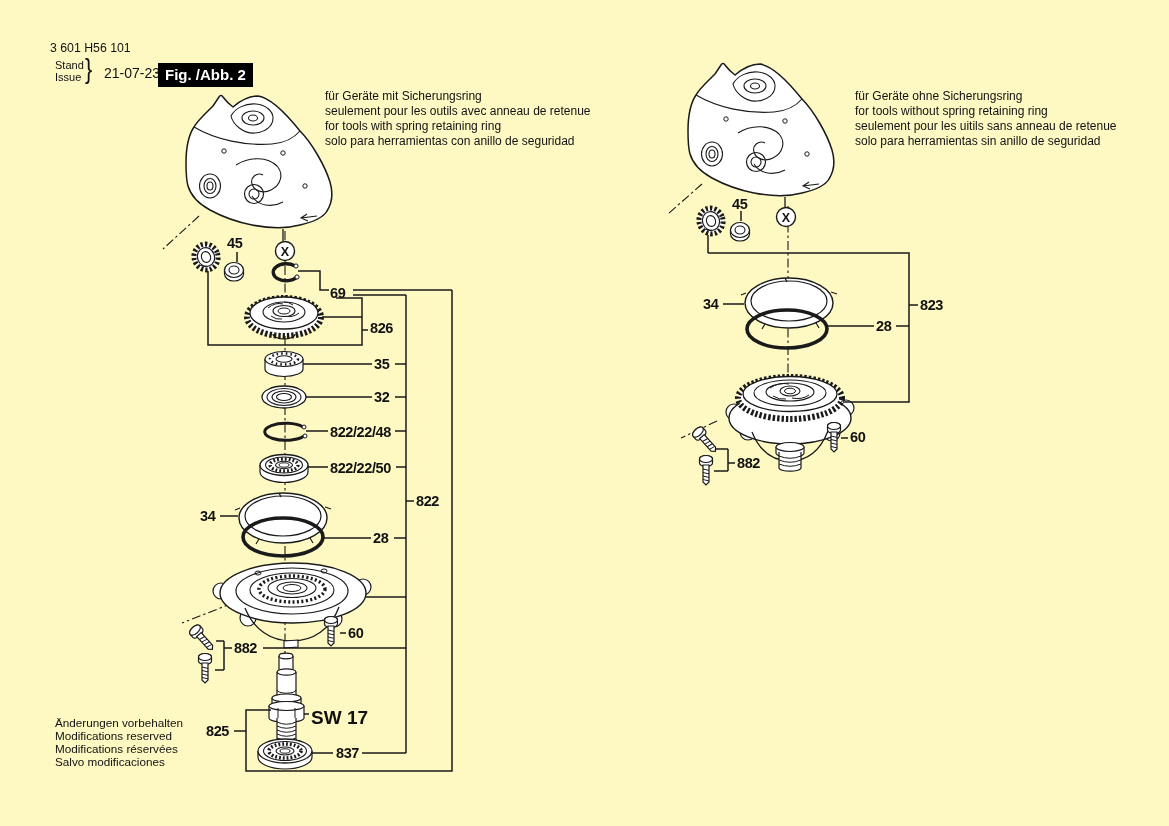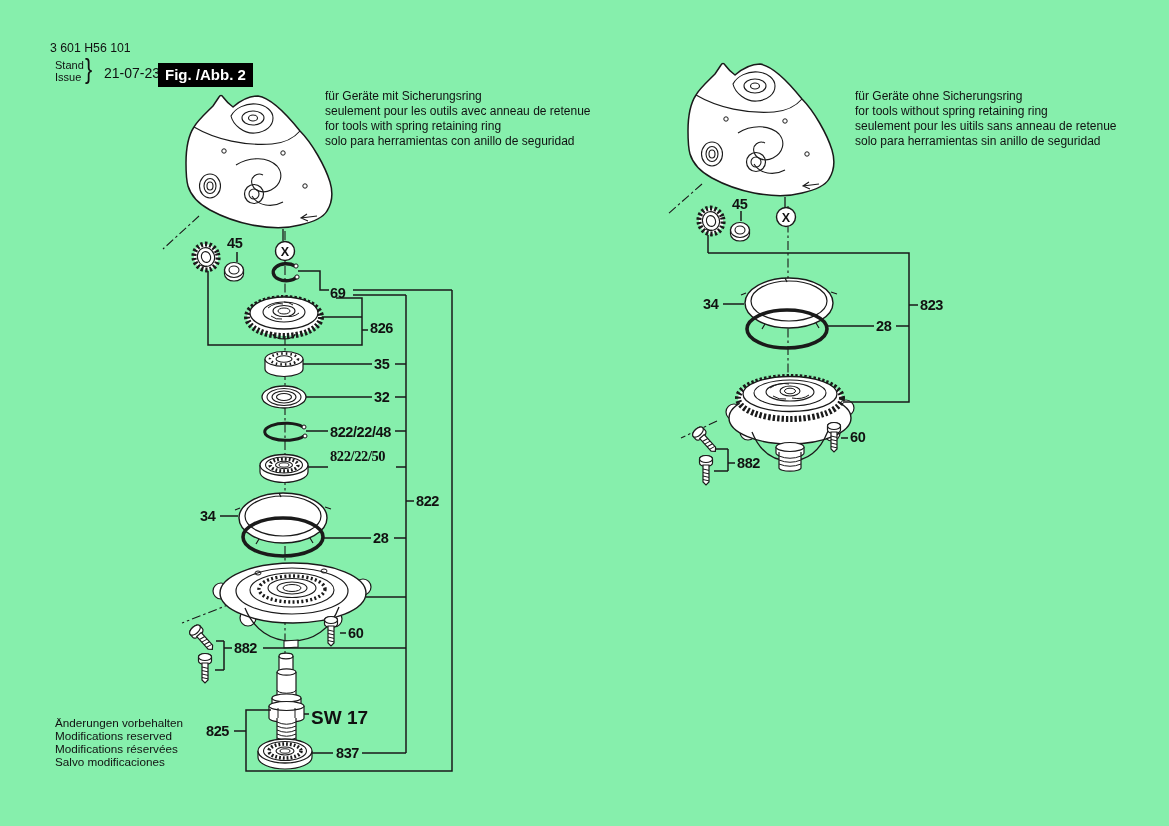--- a/index.html
+++ b/index.html
@@ -1,16 +1,16 @@
 <!DOCTYPE html>
 <html><head>
 <meta charset="utf-8">
 <style>
   html,body{margin:0;padding:0;background:#fff;}
-  .canvas{position:relative;width:1169px;height:826px;background:#86efac;overflow:hidden;
+  .canvas{position:relative;width:1169px;height:826px;background:#fef9c3;overflow:hidden;
           font-family:"Liberation Sans",sans-serif;color:#111;}
   svg{position:absolute;left:0;top:0;}
   .lbl{position:absolute;font-weight:bold;font-size:14.5px;letter-spacing:-0.4px;white-space:nowrap;line-height:1;}
   .lbl-reg{position:absolute;font-weight:bold;font-size:19px;white-space:nowrap;line-height:1;}
   .xmark{position:absolute;width:14px;text-align:center;font-weight:bold;font-size:12.5px;line-height:1;}
   .cap{position:absolute;font-size:12px;line-height:15px;white-space:nowrap;}
   .foot{position:absolute;font-size:11.7px;line-height:12.9px;white-space:nowrap;}
   .hdr-pn{position:absolute;left:50px;top:41px;font-size:12.3px;}
   .hdr-stand{position:absolute;left:55px;top:60px;font-size:11px;line-height:1;}
   .hdr-issue{position:absolute;left:55px;top:72px;font-size:11px;line-height:1;}
@@ -263,21 +263,21 @@
     <div>solo para herramientas sin anillo de seguridad</div>
   </div>
 
   <div class="lbl" style="left:227px;top:236px;">45</div>
   <div class="xmark" style="left:278px;top:246px;">X</div>
   <div class="lbl" style="left:330px;top:286px;">69</div>
   <div class="lbl" style="left:370px;top:321px;">826</div>
   <div class="lbl" style="left:374px;top:357px;">35</div>
   <div class="lbl" style="left:374px;top:390px;">32</div>
   <div class="lbl" style="left:330px;top:425px;">822/22/48</div>
-  <div class="lbl" style="left:330px;top:449px;font-family:Liberation Serif, serif;">822/22/50</div>
+  <div class="lbl" style="left:330px;top:461px;">822/22/50</div>
   <div class="lbl" style="left:200px;top:509px;">34</div>
   <div class="lbl" style="left:373px;top:531px;">28</div>
   <div class="lbl" style="left:416px;top:494px;">822</div>
   <div class="lbl" style="left:348px;top:626px;">60</div>
   <div class="lbl" style="left:234px;top:641px;">882</div>
   <div class="lbl" style="left:206px;top:724px;">825</div>
   <div class="lbl-reg" style="left:311px;top:708px;">SW 17</div>
   <div class="lbl" style="left:336px;top:746px;">837</div>
 
   <div class="lbl" style="left:732px;top:197px;">45</div>

